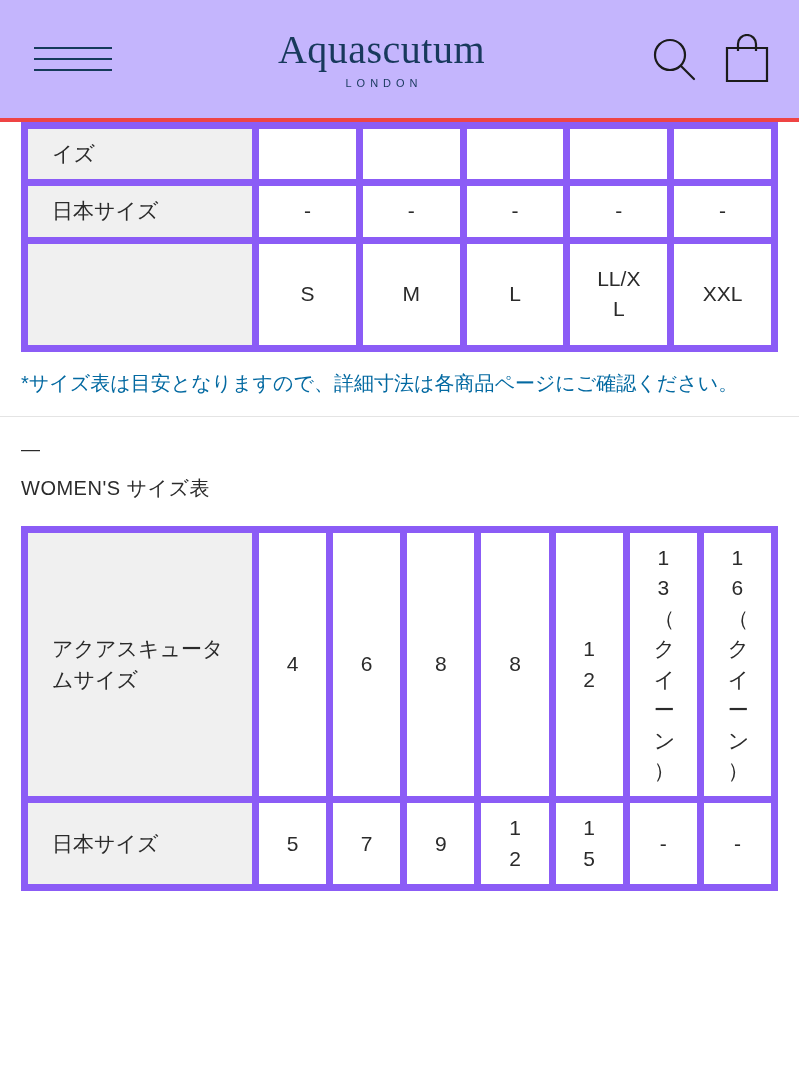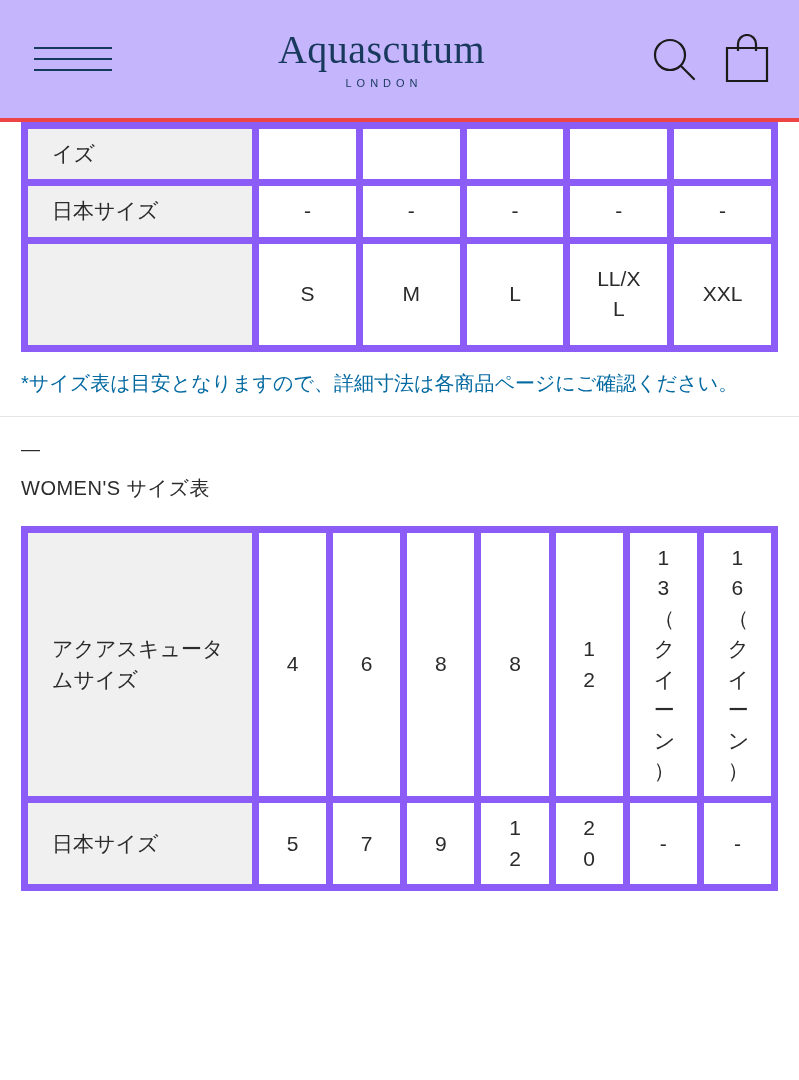--- a/index.html
+++ b/index.html
@@ -214,20 +214,20 @@
       <td>12</td>
       <td>13（クイーン）</td>
       <td>16（クイーン）</td>
     </tr>
     <tr style="height:88px">
       <td class="rowhead">日本サイズ</td>
       <td>5</td>
       <td>7</td>
       <td>9</td>
       <td>12</td>
-      <td>20</td>
+      <td>15</td>
       <td>-</td>
       <td>-</td>
     </tr>
   </tbody>
     </table>
 
 </div>
 
 </body></html>

